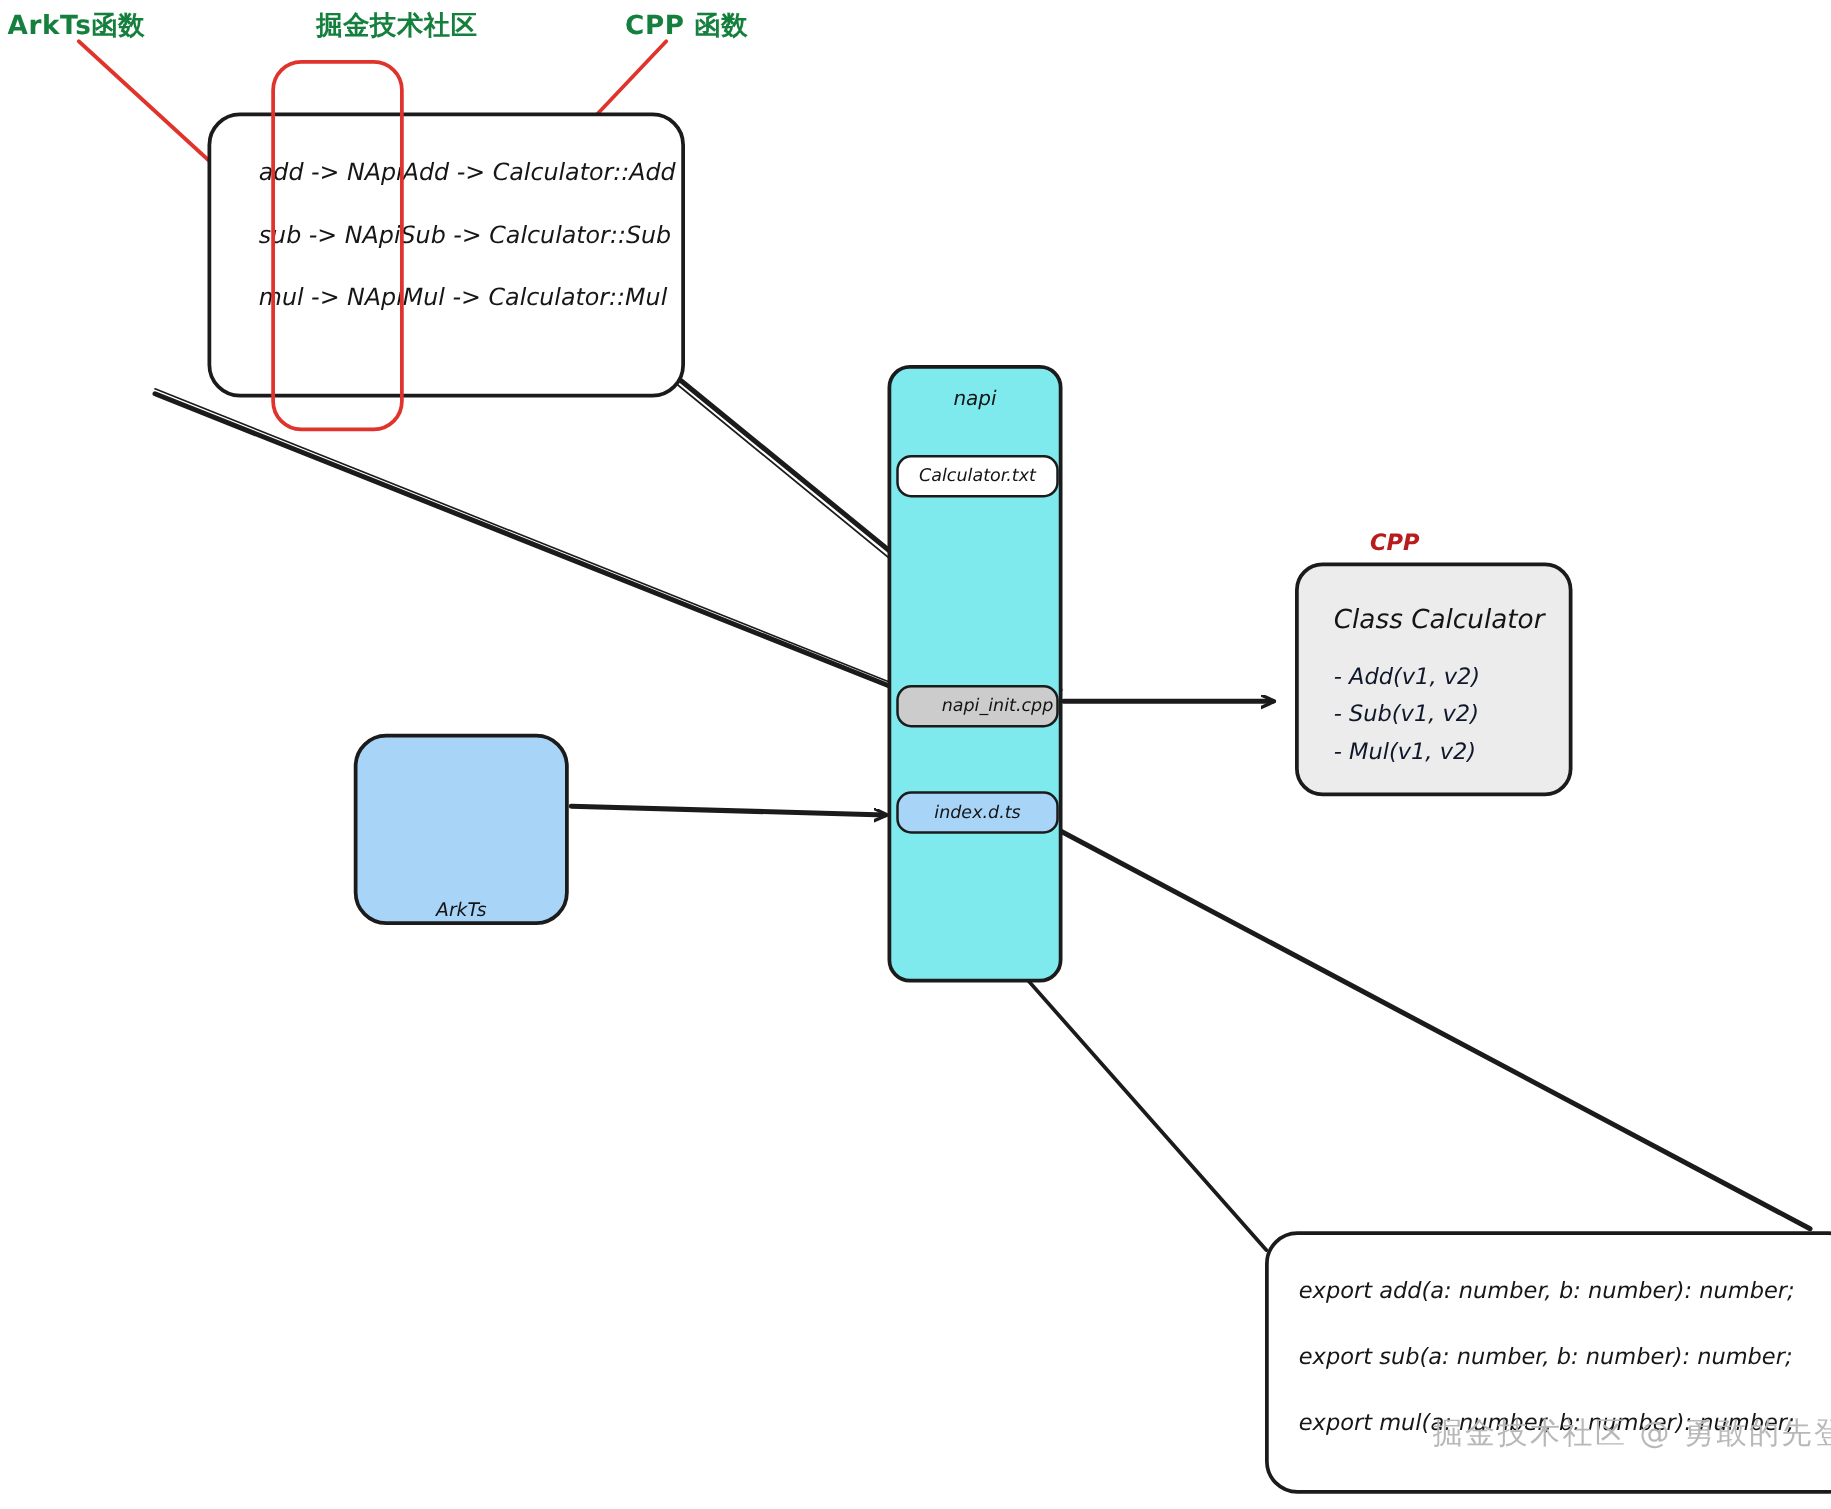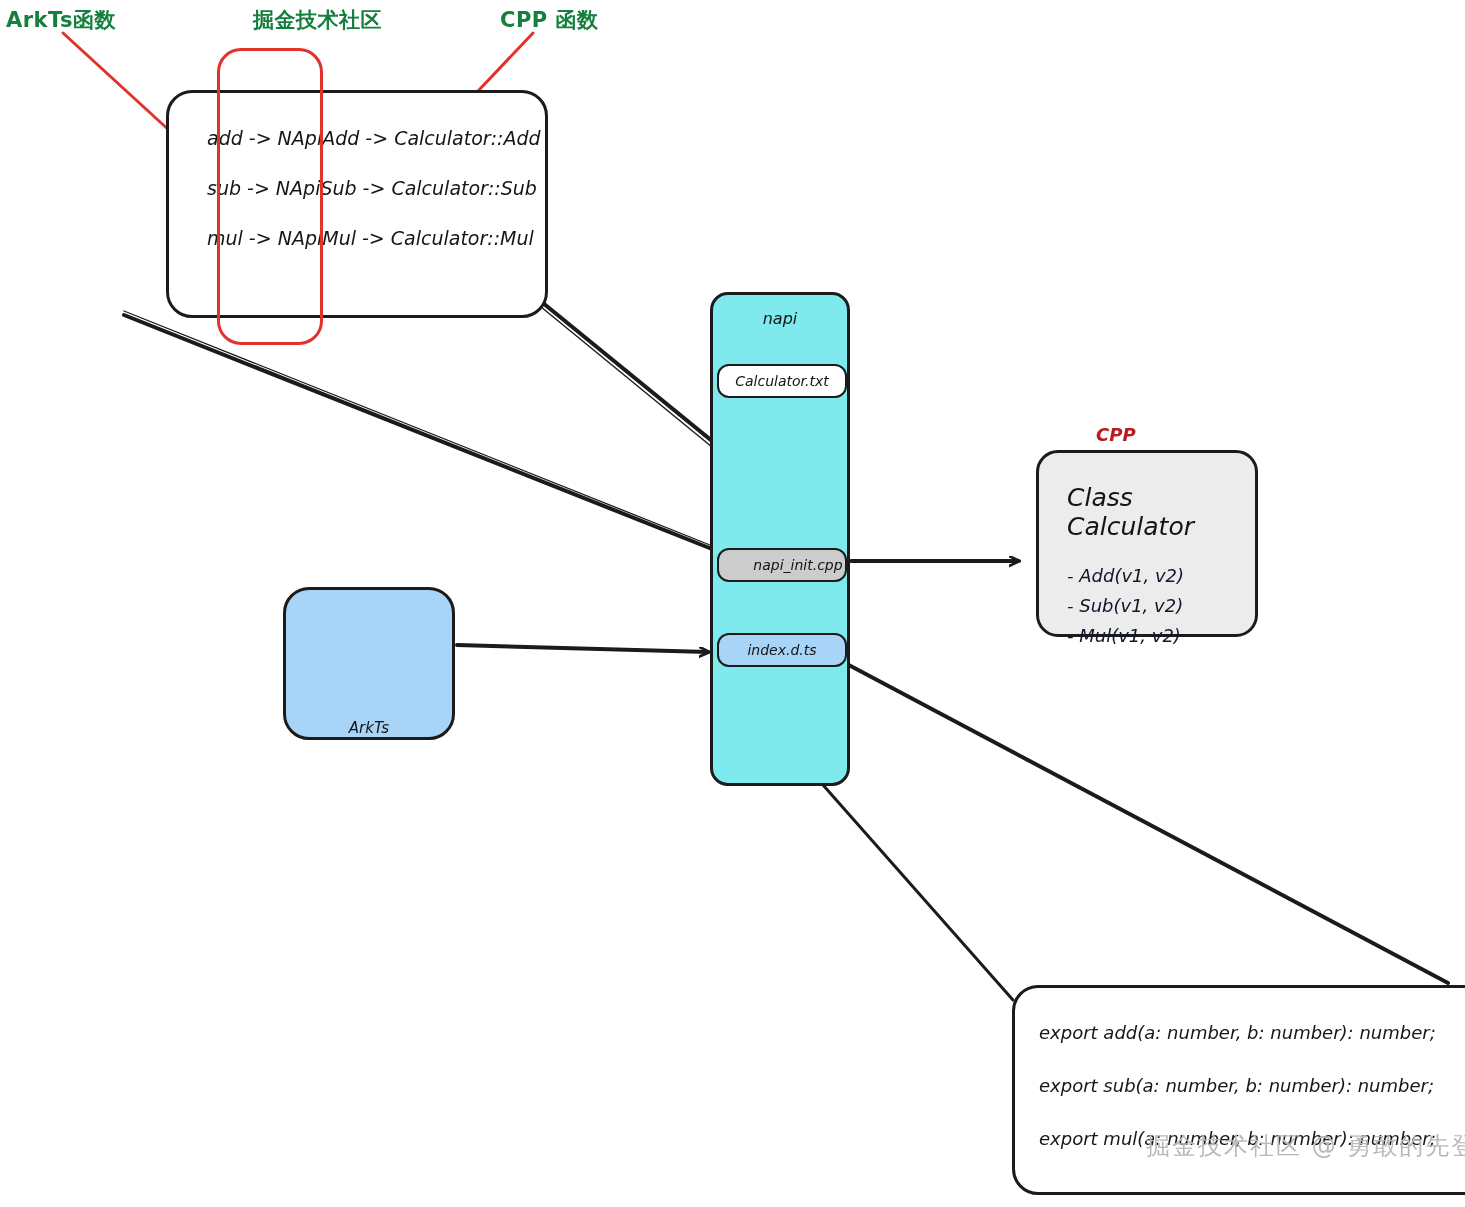--- a/index.html
+++ b/index.html
@@ -147,21 +147,21 @@
     width: 222px;
     height: 187px;
     box-sizing: border-box;
     border: 3px solid #1b1b1b;
     border-radius: 22px;
     background: #ECECEC;
     padding: 30px 0 0 28px;
   }
   #cpp-classname {
     font-family: "DejaVu Sans", sans-serif;
-    font-size: 25px;
+    font-size: 21px;
     font-style: italic;
     color: #141414;
     margin-bottom: 24px;
   }
   .cpp-method {
     font-family: "DejaVu Sans", sans-serif;
     font-size: 18px;
     font-style: italic;
     color: #0f172a;
     margin-bottom: 9px;

